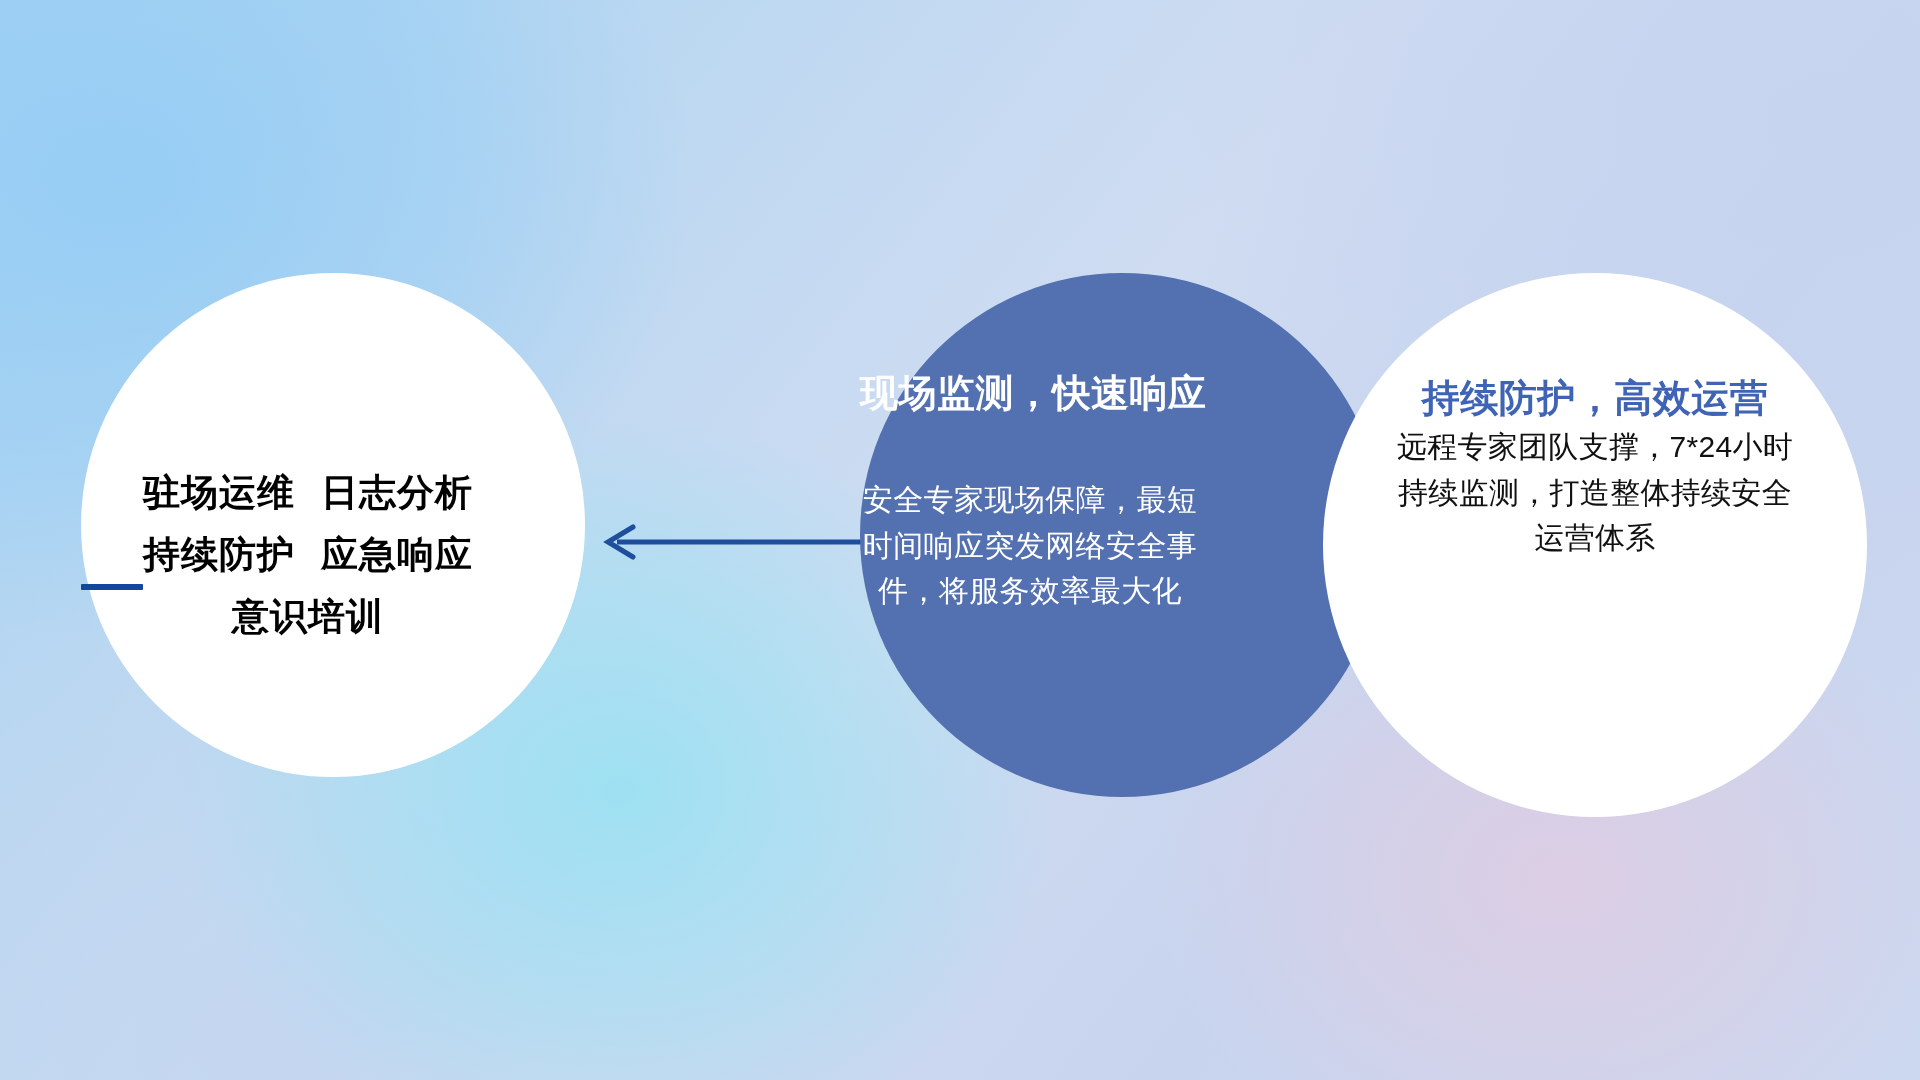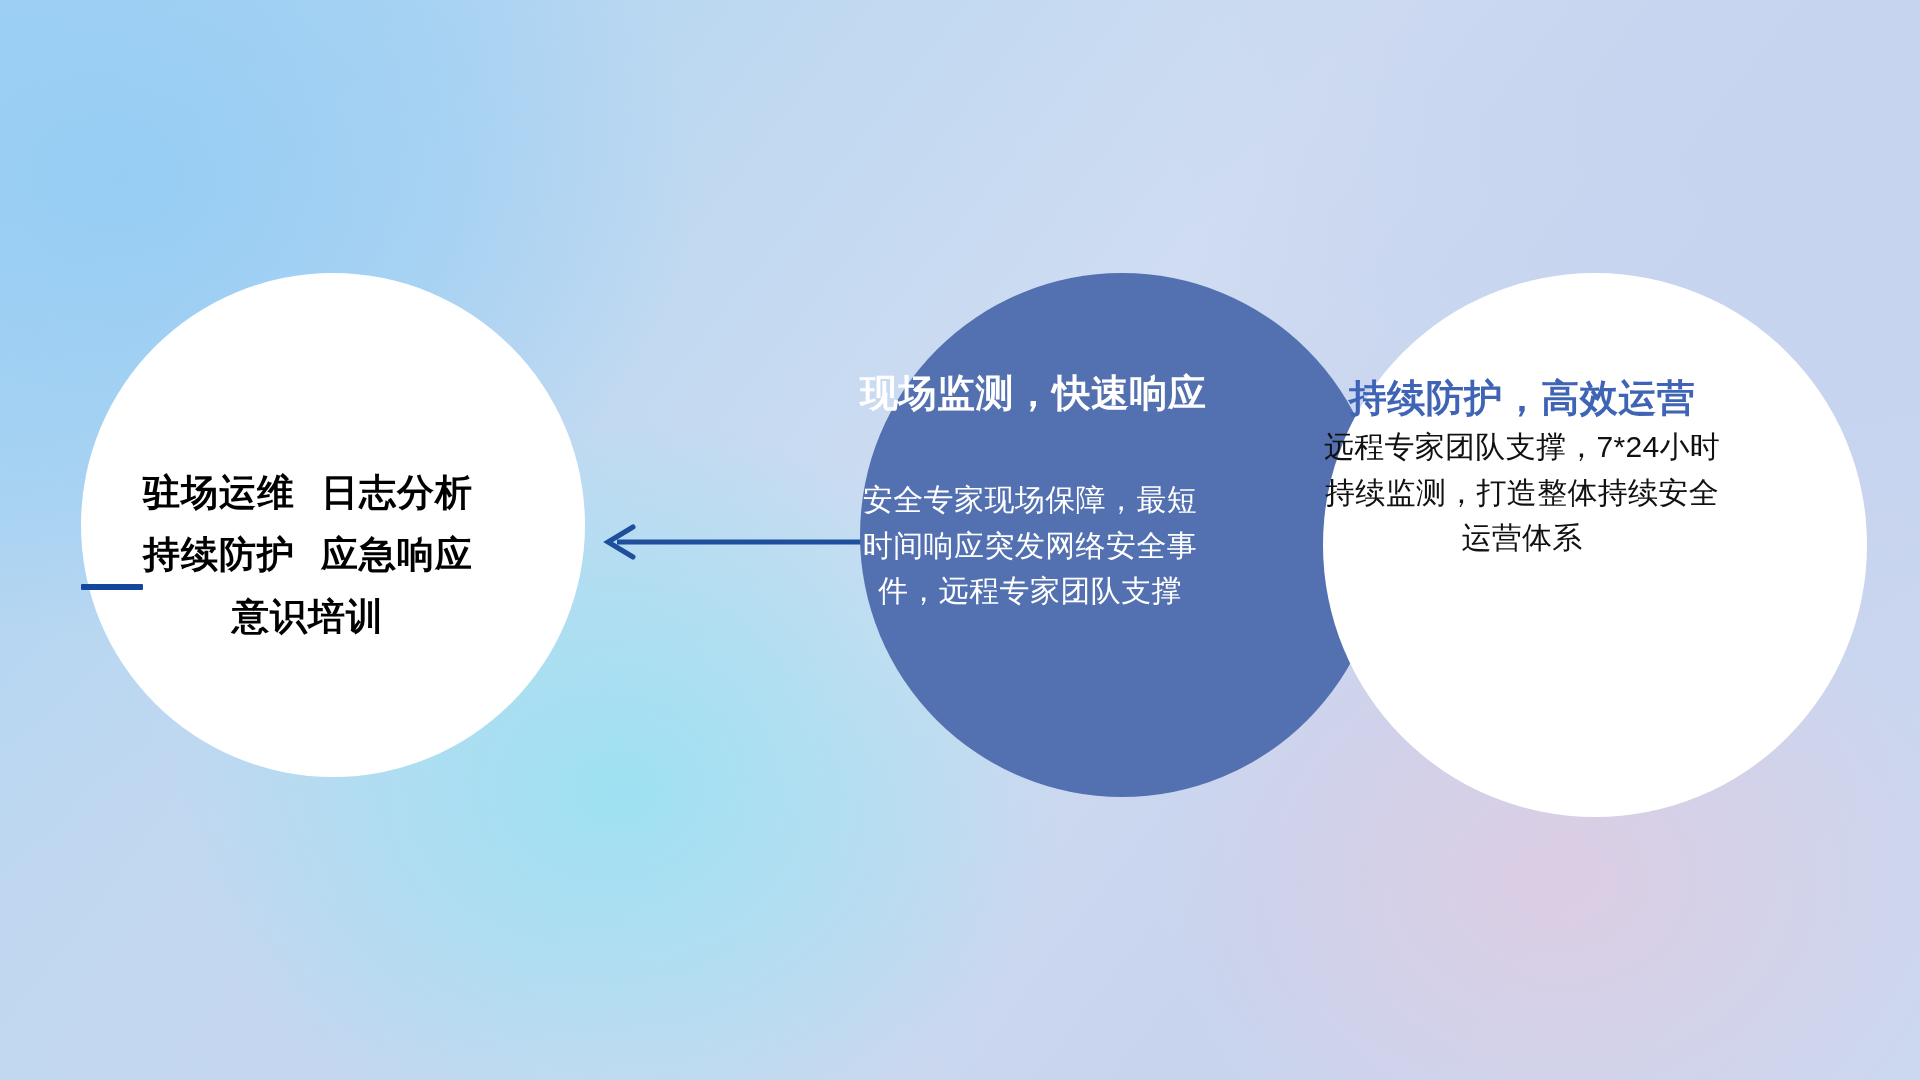--- a/index.html
+++ b/index.html
@@ -108,21 +108,21 @@
     font-size: 30px;
     line-height: 1.52;
     text-align: center;
     letter-spacing: 0.4px;
     pointer-events: auto;
   }
 
   
   #right-content {
     position: absolute;
-    left: 1250px; top: 273px;
+    left: 1323px; top: 273px;
     width: 544px; height: 544px;
     z-index: 7;
     display: flex;
     flex-direction: column;
     align-items: center;
     pointer-events: none;
   }
   #right-title {
     margin-top: 100px;
     color: #3f63b5;
@@ -176,21 +176,21 @@
 
   <svg id="arrow-connector" viewBox="0 0 290 54">
     <line x1="288" y1="27" x2="22" y2="27" stroke="#1f4e9c" stroke-width="5"></line>
     <polyline points="38,12 13,27 38,42" fill="none" stroke="#1f4e9c" stroke-width="5" stroke-linecap="round" stroke-linejoin="miter"></polyline>
   </svg>
 
   <div class="circle" id="circle-mid"></div>
 
   <div id="mid-content">
     <div id="mid-title">现场监测，快速响应</div>
-    <div id="mid-body">安全专家现场保障，最短时间响应突发网络安全事件，远程专家团队支撑</div>
+    <div id="mid-body">安全专家现场保障，最短时间响应突发网络安全事件，将服务效率最大化</div>
   </div>
 
   <div class="circle" id="circle-right"></div>
 
   <div id="right-content">
     <div id="right-title">持续防护，高效运营</div>
     <div id="right-body">远程专家团队支撑，7*24小时持续监测，打造整体持续安全运营体系</div>
   </div>
 
 </div>

